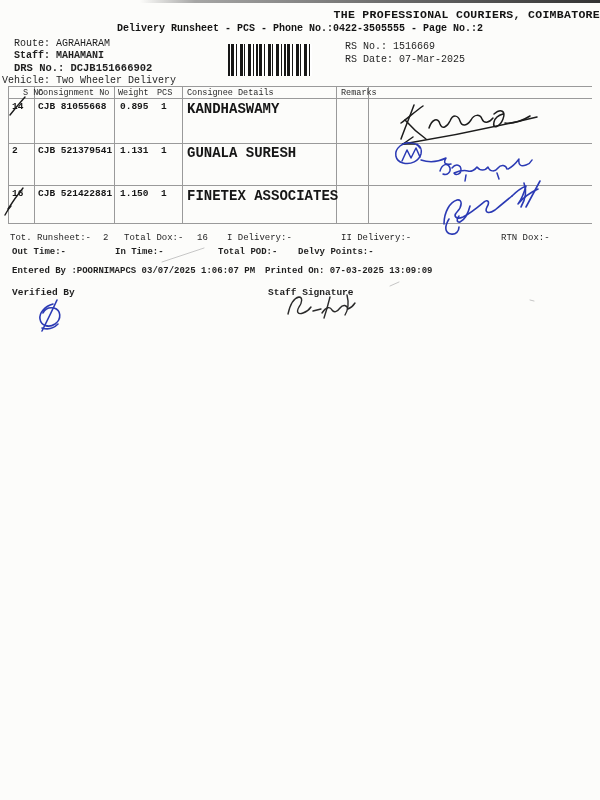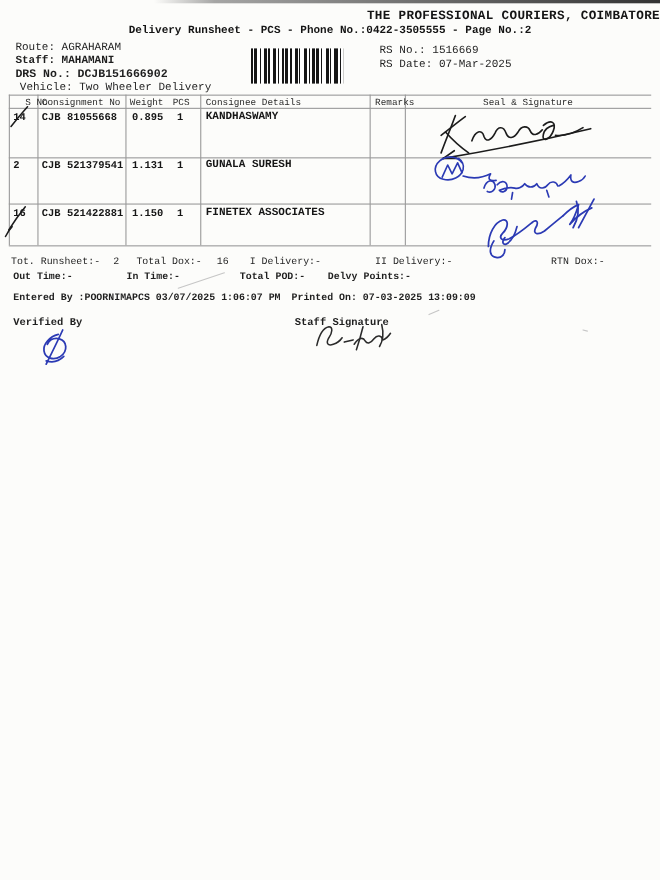--- a/index.html
+++ b/index.html
@@ -20,21 +20,21 @@
 
   
   .title    { top: 8px;  left: 0; width: 600px; text-align: right; font-size: 11.5px; font-weight: bold; letter-spacing: .3px; color:#141414; }
   .subtitle { top: 23px; left: 0; width: 600px; text-align: center; font-size: 10px; font-weight: bold; color:#141414; }
 
   .info-line { font-size: 10px; text-align: center; }
   .lbl { margin-right: 6px; }
   .route   { top: 38px; left: 14px; }
   .staff   { top: 50px; left: 14px; font-weight: bold; }
   .drs     { top: 62px; left: 14px; font-weight: bold; font-size: 10.5px; }
-  .vehicle { top: 75px; left: 18px; }
+  .vehicle { top: 75px; left: 2px; }
   .rs-no   { top: 41px; left: 345px; }
   .rs-date { top: 54px; left: 345px; }
 
   .barcode {
     position: absolute; left: 228px; top: 44px; width: 84px; height: 32px;
     background-image: repeating-linear-gradient(90deg,
       #161616 0 2px, #fff 2px 3px,
       #161616 3px 6px, #fff 6px 8px,
       #161616 8px 9px, #fff 9px 12px,
       #161616 12px 15px, #fff 15px 16px,
@@ -51,21 +51,21 @@
   .vl0 { left: 0; } .vl1 { left: 26px; } .vl2 { left: 106px; } .vl3 { left: 174px; } .vl4 { left: 328px; } .vl5 { left: 360px; }
 
   .th { position: absolute; top: 2px; font-size: 8.5px; color: #2a2a2a; white-space: pre; }
   .th-sno { left: 15px; text-align: right; } .th-con { left: 30px; } .th-wt { left: 110px; } .th-pcs { left: 149px; }
   .th-cd { left: 179px; } .th-rem { left: 333px; }
   .th-seal { left: 360px; width: 224px; text-align: center; }
 
   .td { position: absolute; font-size: 9.5px; font-weight: bold; color: #161616; white-space: pre; }
   .r0 { top: 15px; } .r1 { top: 59px; } .r2 { top: 102px; }
   .td-sno { left: 4px; } .td-con { left: 30px; } .td-wt { left: 112px; } .td-pcs { left: 153px; }
-  .td-cd { left: 179px; font-size: 10px; }
+  .td-cd { left: 179px; font-size: 14px; }
 
   
   .sum { font-size: 9px; }
   .tot { top: 233px; }
   .tot-0 { left: 10px; } .tot-0v { left: 103px; top: 233px; }
   .tot-1 { left: 124px; } .tot-1v { left: 197px; top: 233px; }
   .tot-2 { left: 227px; } .tot-3 { left: 341px; } .tot-4 { left: 455px; padding-left: 46px; }
 
   .times { top: 247px; font-weight: bold; }
   .time-0 { left: 12px; } .time-1 { left: 115px; } .time-2 { left: 218px; } .time-3 { left: 298px; }
@@ -108,21 +108,20 @@
     <div class="vline vl3"></div>
     <div class="vline vl4"></div>
     <div class="vline vl5"></div>
 
     <div class="th th-sno">S No</div>
     <div class="th th-con">Consignment No</div>
     <div class="th th-wt">Weight</div>
     <div class="th th-pcs">PCS</div>
     <div class="th th-cd">Consignee Details</div>
     <div class="th th-rem">Remarks</div>
-    <div class="th th-seal">Seal &amp; Signature</div>
 
     <div>
       <span class="td r0 td-sno">14</span>
       <span class="td r0 td-con">CJB 81055668</span>
       <span class="td r0 td-wt">0.895</span>
       <span class="td r0 td-pcs">1</span>
       <span class="td r0 td-cd">KANDHASWAMY</span>
     </div>
     <div>
       <span class="td r1 td-sno">2</span>

